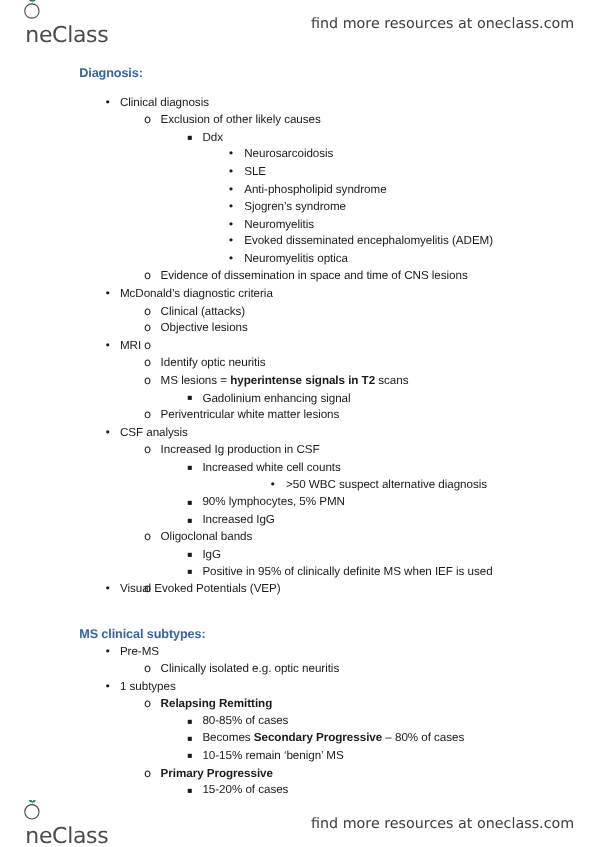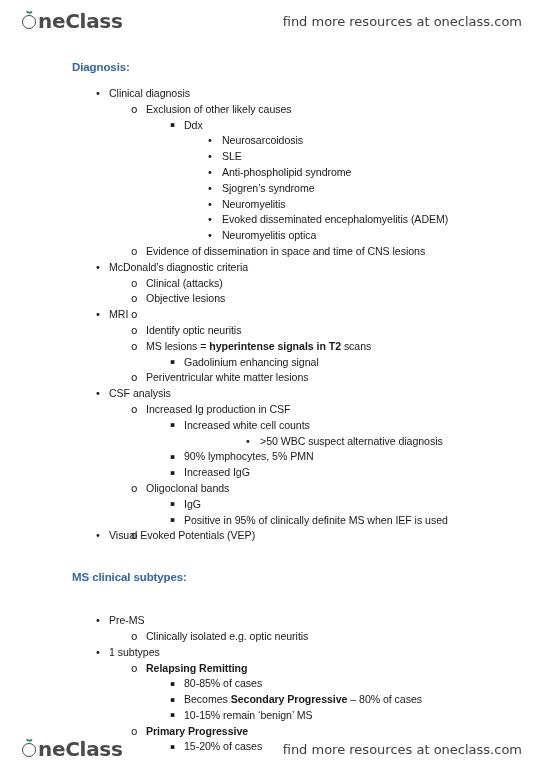--- a/index.html
+++ b/index.html
@@ -27,27 +27,27 @@
     display: flex;
     align-items: center;
   }
   .band.header { top: 4px; }
   .band.footer { top: 732px; }
 
   .brand {
     position: absolute;
     left: 22px;
     display: flex;
-    align-items: center;
     font-family: "DejaVu Sans", sans-serif;
     font-size: 20px;
     letter-spacing: -0.3px;
     color: #4a4a4a;
-    font-weight: 700;
+    font-weight: 400;
     white-space: nowrap;
+    flex-direction: column;
   }
   .brand-o {
     position: relative;
     display: inline-block;
     width: 15px;
     height: 20px;
   }
   .brand-o .ring {
     position: absolute;
     left: 0; top: 4px;
@@ -84,21 +84,21 @@
   .section-heading {
     color: #3465a4;
     font-family: "Liberation Sans", sans-serif;
     font-size: 11.5px;
     font-weight: bold;
     letter-spacing: -0.1px;
     margin: 0 0 11px 0;
     padding-left: 72px;
     line-height: 15px;
   }
-  .section.second .section-heading { margin-bottom: 28px; }
+  .section.second .section-heading { margin-bottom: 0; }
 
   .section { margin-bottom: 0; }
   .section.second { margin-top: 26px; }
 
   ul.lvl {
     list-style: none;
     margin: 0;
     padding: 0;
   }
 

